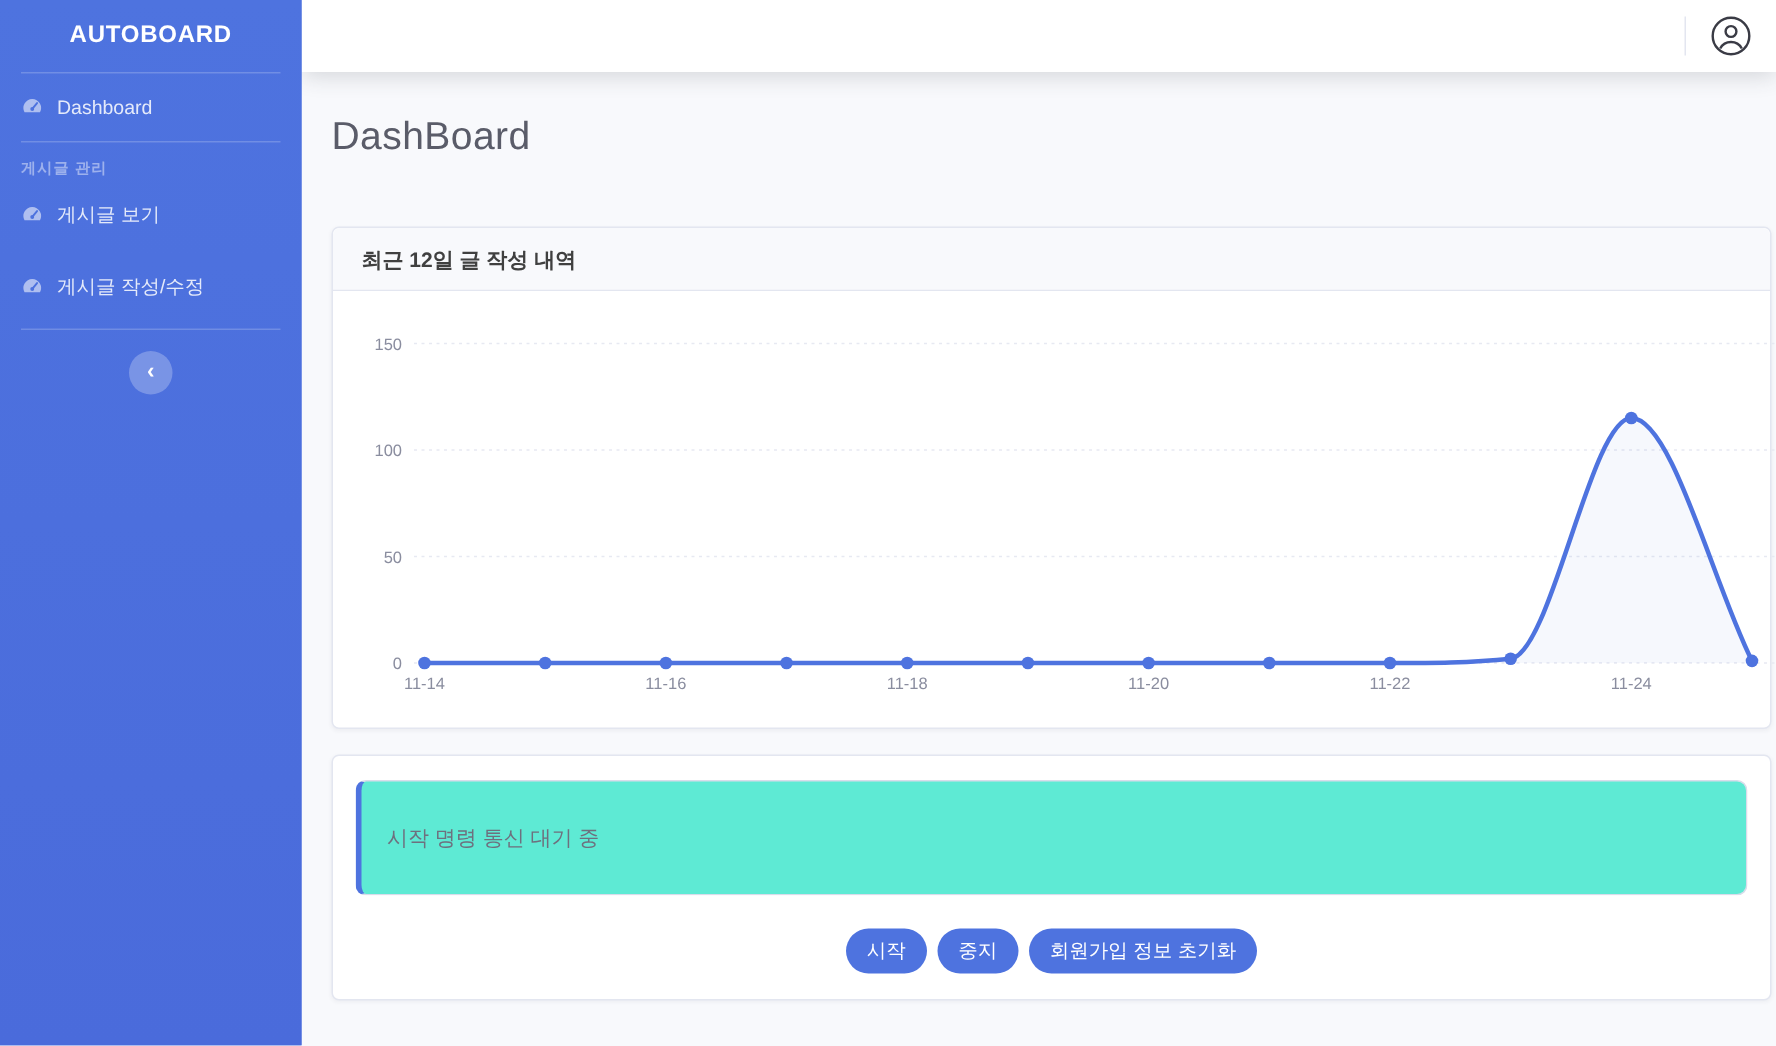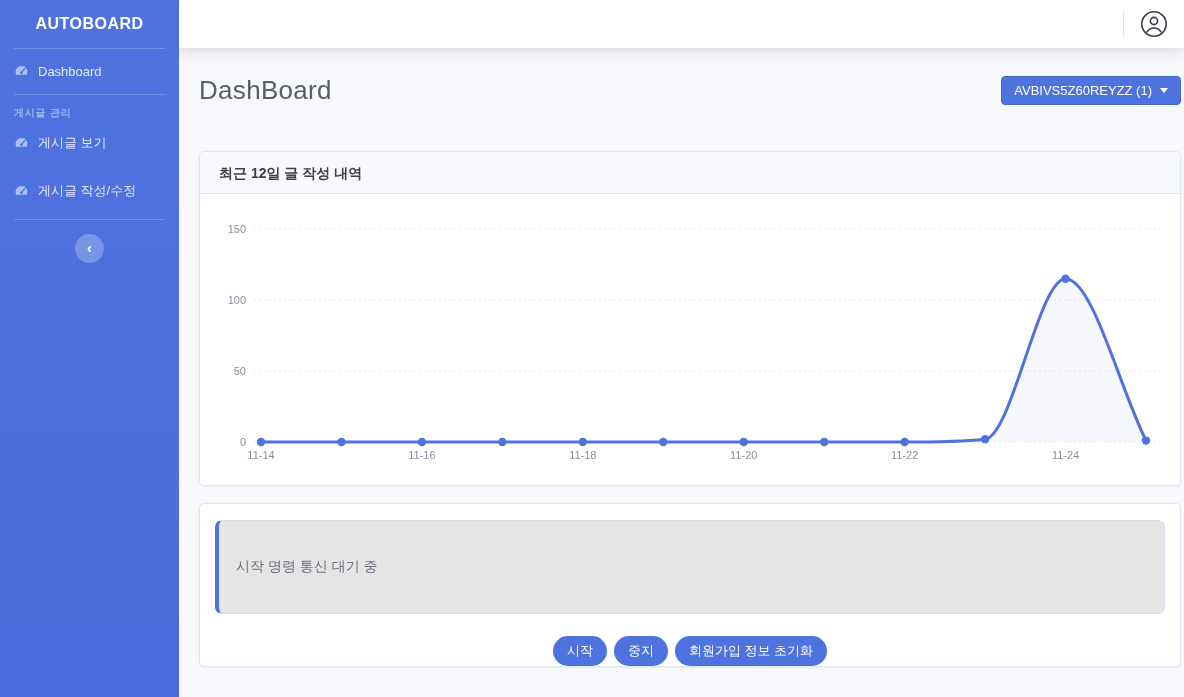--- a/index.html
+++ b/index.html
@@ -6,21 +6,21 @@
   html, body { width: 1184px; height: 697px; overflow: hidden; }
   body {
     font-family: "Liberation Sans", sans-serif;
     background: #f8f9fc;
     display: flex;
   }
   svg text { font-family: "Liberation Sans", sans-serif; }
 
   
   .sidebar {
-    width: 179px; height: 697px; flex-shrink: 0;
+    width: 201px; height: 697px; flex-shrink: 0;
     background: #4e73df;
     background-image: linear-gradient(180deg, #4e73df 0%, #4a6bdb 100%);
     z-index: 3; position: relative;
   }
   .brand {
     height: 48px; line-height: 48px; text-align: center;
     color: #fff; font-weight: bold; font-size: 16px; letter-spacing: .5px;
     cursor: pointer;
   }
   .sb-divider { border: 0; border-top: 1px solid rgba(255,255,255,.2); margin: 0 14px; }
@@ -81,22 +81,22 @@
     border-radius: 5px 5px 0 0;
     padding: 13px 19px 12px; height: 42px;
     color: #404040; font-weight: bold; font-size: 14px;
   }
   .chart-body { padding: 20px 14px 19px; }
   #chart { display: block; }
 
   .task-body { padding: 16px 15px 0; height: 162px; }
   .status-box {
     border: 1px solid #d9dcea; border-left: 4px solid #4e73df; border-radius: 7px;
-    height: 94px; display: flex; align-items: center; padding-left: 17px;
-    color: #6e707e; font-size: 14px; background: #e5e5e5;
+    height: 77px; display: flex; align-items: center; padding-left: 17px;
+    color: #6e707e; font-size: 14px; background: #5eead4;
   }
   .btn-row { display: flex; justify-content: center; gap: 7px; margin-top: 22px; }
   .btn-row button {
     background: #4e73df; color: #fff; border: none; border-radius: 15px;
     height: 30px; padding: 0 14px; font-size: 13px; cursor: pointer;
     font-family: Liberation Sans, sans-serif;
   }
 </style>
 </head>
 <body>
@@ -152,24 +152,20 @@
           <circle cx="14" cy="11" r="3.6"></circle>
           <path d="M6.8 22.3a8.2 8.2 0 0 1 14.4 0"></path>
         </svg>
       </span>
     </button>
   </header>
 
   <div class="content">
     <div class="page-head">
       <h1 class="page-title">DashBoard</h1>
-      <button class="account-dd">
-        <span>AVBIVS5Z60REYZZ (1)</span>
-        <span class="caret-down"></span>
-      </button>
     </div>
 
     <section class="card">
       <div class="card-header">최근 12일 글 작성 내역</div>
       <div class="chart-body">
         <svg id="chart" width="956" height="252" viewBox="0 0 956 252">
             <line x1="40" y1="228" x2="948" y2="228" stroke="#e7e9f2" stroke-width="1" stroke-dasharray="2,3"></line>
             <text x="32" y="232" text-anchor="end" font-size="11" fill="#8a8d9f">0</text>
             <line x1="40" y1="157" x2="948" y2="157" stroke="#e7e9f2" stroke-width="1" stroke-dasharray="2,3"></line>
             <text x="32" y="161" text-anchor="end" font-size="11" fill="#8a8d9f">50</text>

